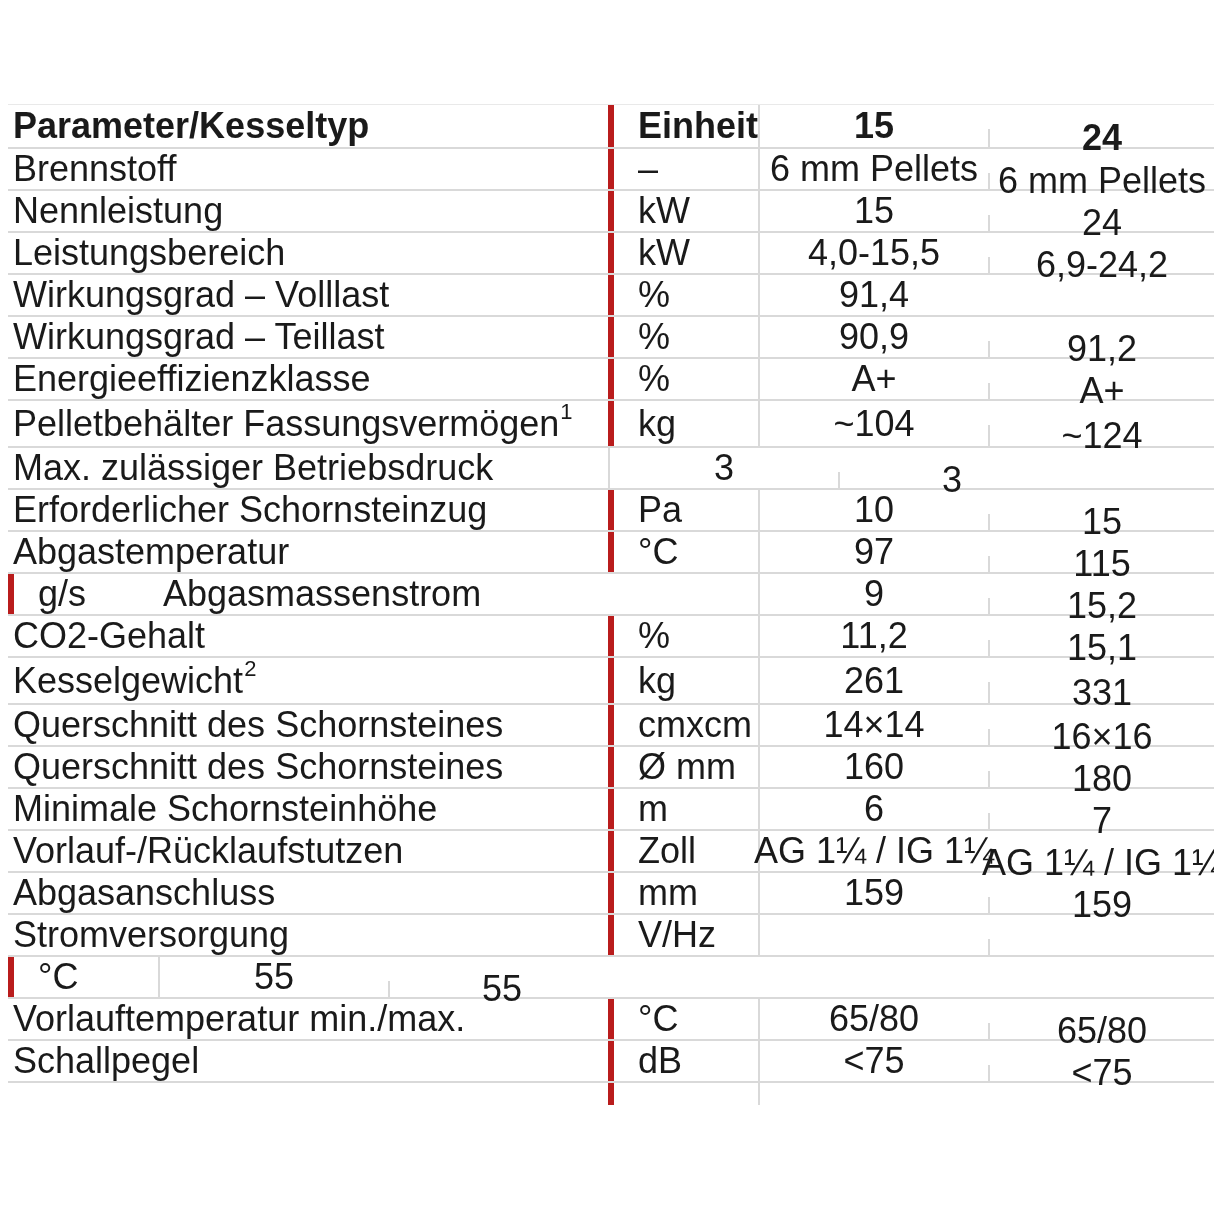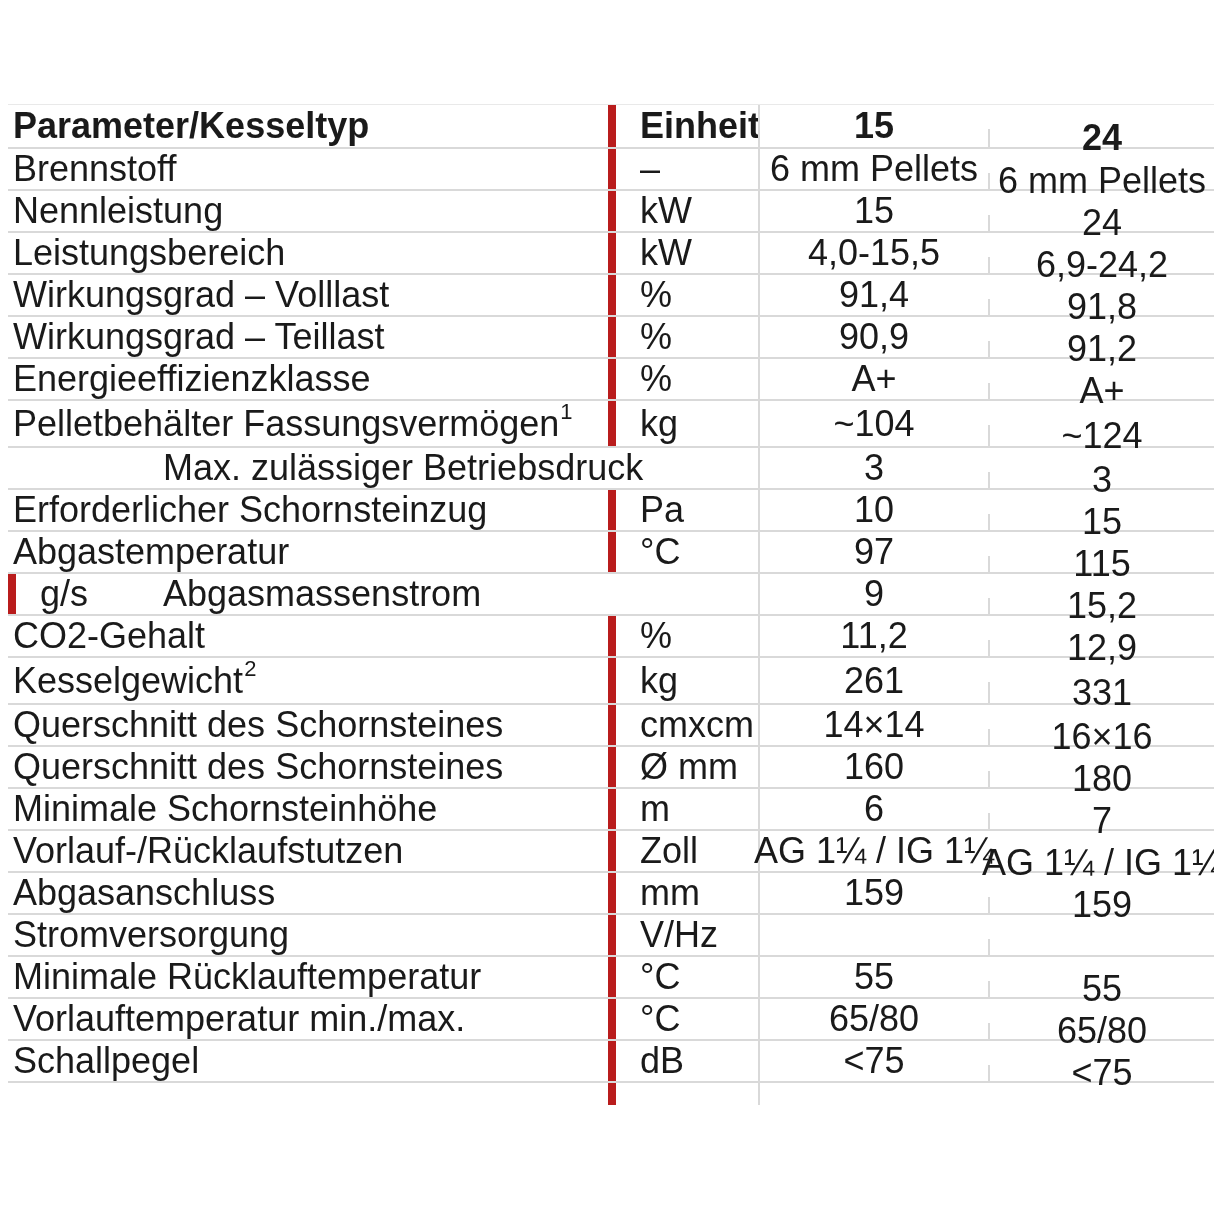--- a/index.html
+++ b/index.html
@@ -25,40 +25,39 @@
     font-size: 36px;
     line-height: 1;
   }
   .row {
     display: flex;
     align-items: stretch;
     box-sizing: border-box;
     height: 42px;
     border-bottom: 2px solid #d9d9d9;
     background: #ffffff;
-    justify-content: flex-end;
   }
   .row.tall   { height: 47px; }
   .row.header { height: 44px; font-weight: bold; }
   .row.partial { height: 22px; border-bottom: none; }
   .cell {
     box-sizing: border-box;
     display: flex;
     align-items: center;
     white-space: nowrap;
     overflow: visible;
   }
   .c-param {
     width: 600px;
     padding-left: 5px;
     justify-content: flex-start;
   }
   .c-unit {
     width: 150px;
-    border-left: 8px solid #b91c1c;
+    border-left: 6px solid #b91c1c;
     padding-left: 24px;
     justify-content: flex-start;
   }
   .c-v15 {
     width: 230px;
     border-left: 2px solid #d9d9d9;
     justify-content: center;
   }
   .c-v24 {
     width: 226px;
@@ -115,21 +114,20 @@
     <div class="cell c-v15">4,0-15,5</div>
     <div class="cell c-v24">6,9-24,2</div>
   </div>
         <div class="row">
     <div class="cell c-param">
       <span class="lbl">Wirkungsgrad – Volllast</span>
             <span class="sup"></span>
     </div>
     <div class="cell c-unit">%</div>
     <div class="cell c-v15">91,4</div>
-    <div class="cell c-v24">91,8</div>
   </div>
         <div class="row">
     <div class="cell c-param">
       <span class="lbl">Wirkungsgrad – Teillast</span>
             <span class="sup"></span>
     </div>
     <div class="cell c-unit">%</div>
     <div class="cell c-v15">90,9</div>
     <div class="cell c-v24">91,2</div>
   </div>
@@ -186,21 +184,21 @@
     <div class="cell c-v15">9</div>
     <div class="cell c-v24">15,2</div>
   </div>
         <div class="row">
     <div class="cell c-param">
       <span class="lbl">CO2-Gehalt</span>
             <span class="sup"></span>
     </div>
     <div class="cell c-unit">%</div>
     <div class="cell c-v15">11,2</div>
-    <div class="cell c-v24">12,9</div>
+    <div class="cell c-v24">15,1</div>
   </div>
         <div class="row tall">
     <div class="cell c-param">
       <span class="lbl">Kesselgewicht</span>
             <span class="sup">2</span>
     </div>
     <div class="cell c-unit">kg</div>
     <div class="cell c-v15">261</div>
     <div class="cell c-v24">331</div>
   </div>
@@ -252,24 +250,20 @@
         <div class="row">
     <div class="cell c-param">
       <span class="lbl">Stromversorgung</span>
             <span class="sup"></span>
     </div>
     <div class="cell c-unit">V/Hz</div>
     <div class="cell c-v15"></div>
     <div class="cell c-v24"></div>
   </div>
         <div class="row">
-    <div class="cell c-param">
-      <span class="lbl">Minimale Rücklauftemperatur</span>
-            <span class="sup"></span>
-    </div>
     <div class="cell c-unit">°C</div>
     <div class="cell c-v15">55</div>
     <div class="cell c-v24">55</div>
   </div>
         <div class="row">
     <div class="cell c-param">
       <span class="lbl">Vorlauftemperatur min./max.</span>
             <span class="sup"></span>
     </div>
     <div class="cell c-unit">°C</div>

